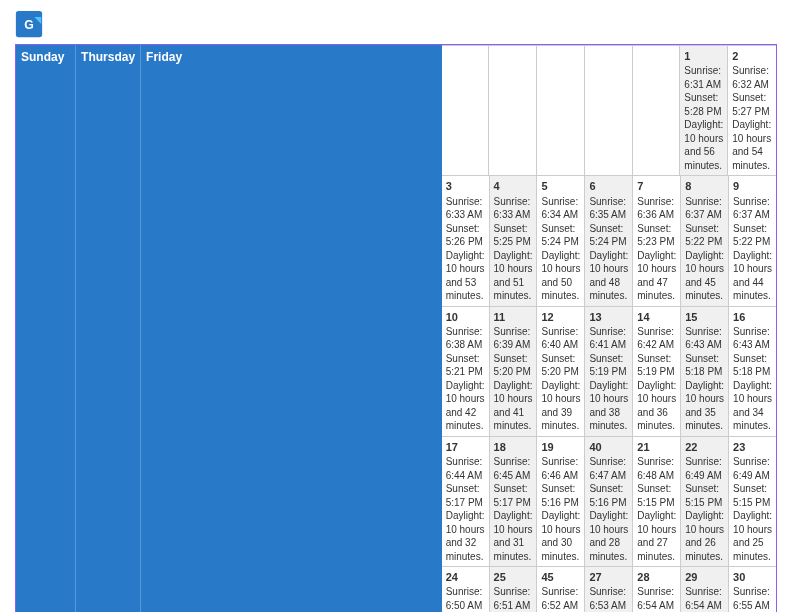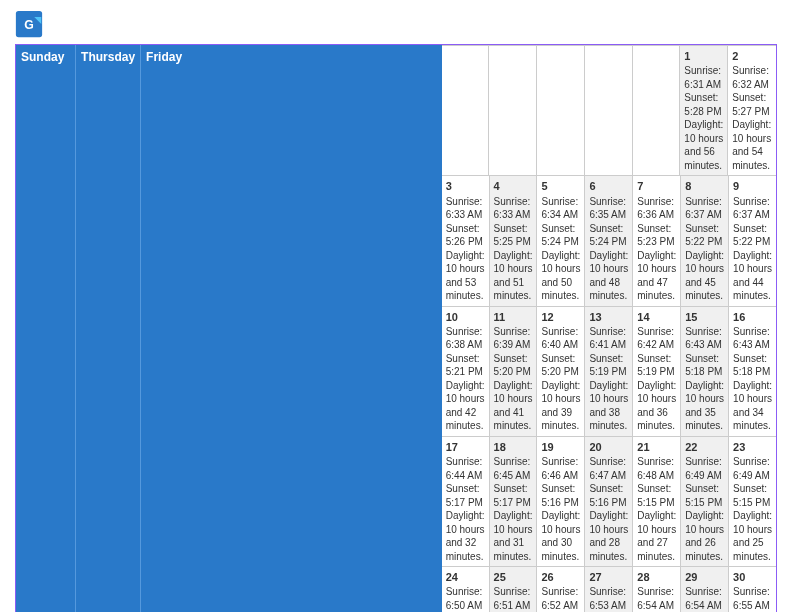--- a/index.html
+++ b/index.html
@@ -217,21 +217,21 @@
           </div>
           <div class="cal-cell shaded">
             <span class="day-num">18</span>
             <div class="cell-info">Sunrise: 6:45 AM<br>Sunset: 5:17 PM<br>Daylight: 10 hours<br>and 31 minutes.</div>
           </div>
           <div class="cal-cell">
             <span class="day-num">19</span>
             <div class="cell-info">Sunrise: 6:46 AM<br>Sunset: 5:16 PM<br>Daylight: 10 hours<br>and 30 minutes.</div>
           </div>
           <div class="cal-cell shaded">
-            <span class="day-num">20</span>
+            <span class="day-num">40</span>
             <div class="cell-info">Sunrise: 6:47 AM<br>Sunset: 5:16 PM<br>Daylight: 10 hours<br>and 28 minutes.</div>
           </div>
           <div class="cal-cell">
             <span class="day-num">21</span>
             <div class="cell-info">Sunrise: 6:48 AM<br>Sunset: 5:15 PM<br>Daylight: 10 hours<br>and 27 minutes.</div>
           </div>
           <div class="cal-cell shaded">
             <span class="day-num">22</span>
             <div class="cell-info">Sunrise: 6:49 AM<br>Sunset: 5:15 PM<br>Daylight: 10 hours<br>and 26 minutes.</div>
           </div>
@@ -243,21 +243,21 @@
         <div class="cal-row">
           <div class="cal-cell">
             <span class="day-num">24</span>
             <div class="cell-info">Sunrise: 6:50 AM<br>Sunset: 5:15 PM<br>Daylight: 10 hours<br>and 24 minutes.</div>
           </div>
           <div class="cal-cell shaded">
             <span class="day-num">25</span>
             <div class="cell-info">Sunrise: 6:51 AM<br>Sunset: 5:14 PM<br>Daylight: 10 hours<br>and 23 minutes.</div>
           </div>
           <div class="cal-cell">
-            <span class="day-num">26</span>
+            <span class="day-num">45</span>
             <div class="cell-info">Sunrise: 6:52 AM<br>Sunset: 5:14 PM<br>Daylight: 10 hours<br>and 22 minutes.</div>
           </div>
           <div class="cal-cell shaded">
             <span class="day-num">27</span>
             <div class="cell-info">Sunrise: 6:53 AM<br>Sunset: 5:14 PM<br>Daylight: 10 hours<br>and 21 minutes.</div>
           </div>
           <div class="cal-cell">
             <span class="day-num">28</span>
             <div class="cell-info">Sunrise: 6:54 AM<br>Sunset: 5:14 PM<br>Daylight: 10 hours<br>and 20 minutes.</div>
           </div>

